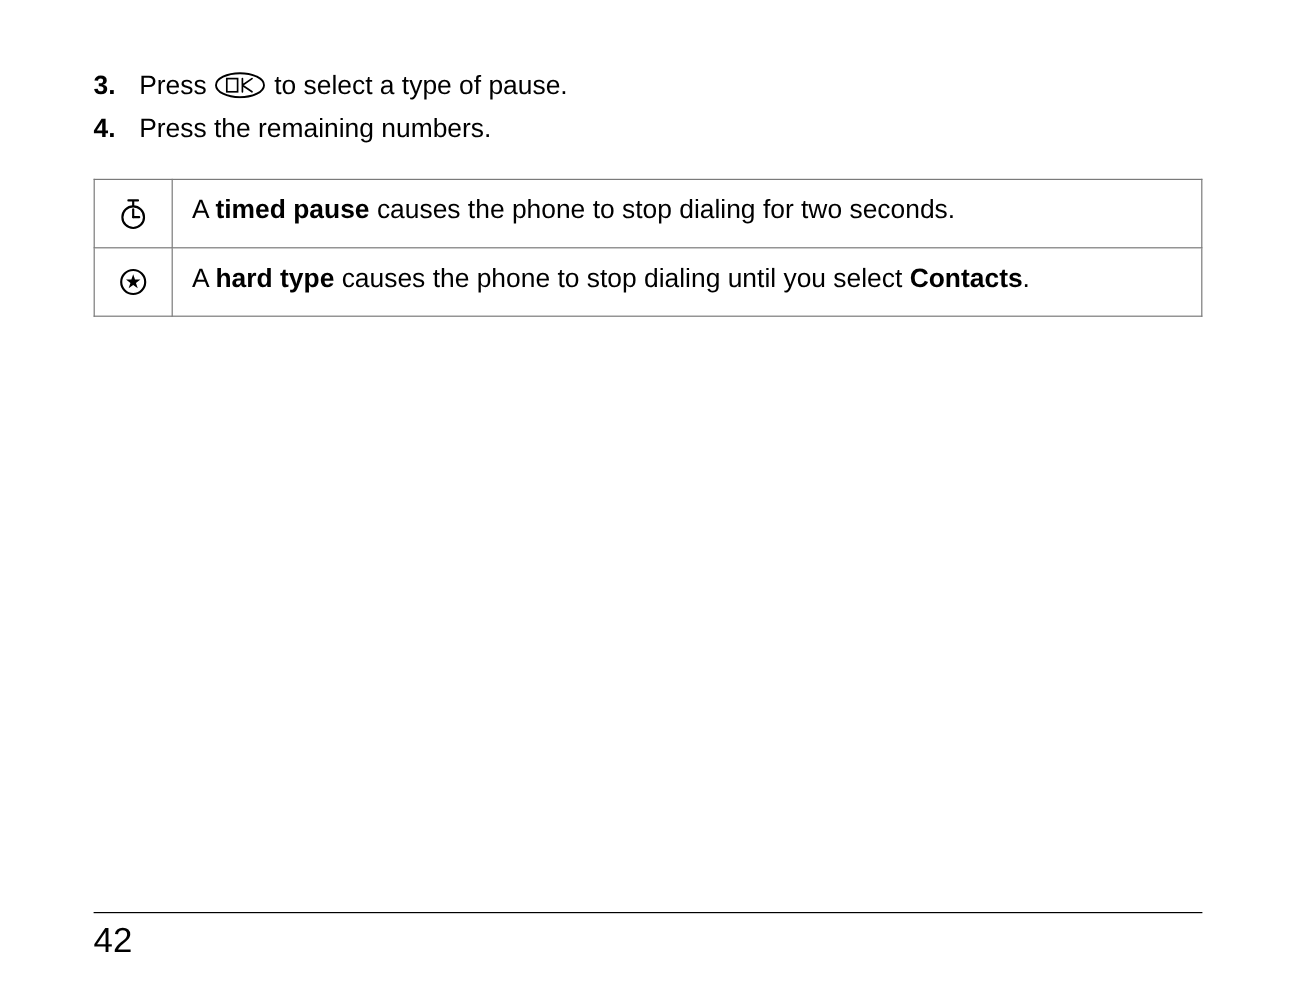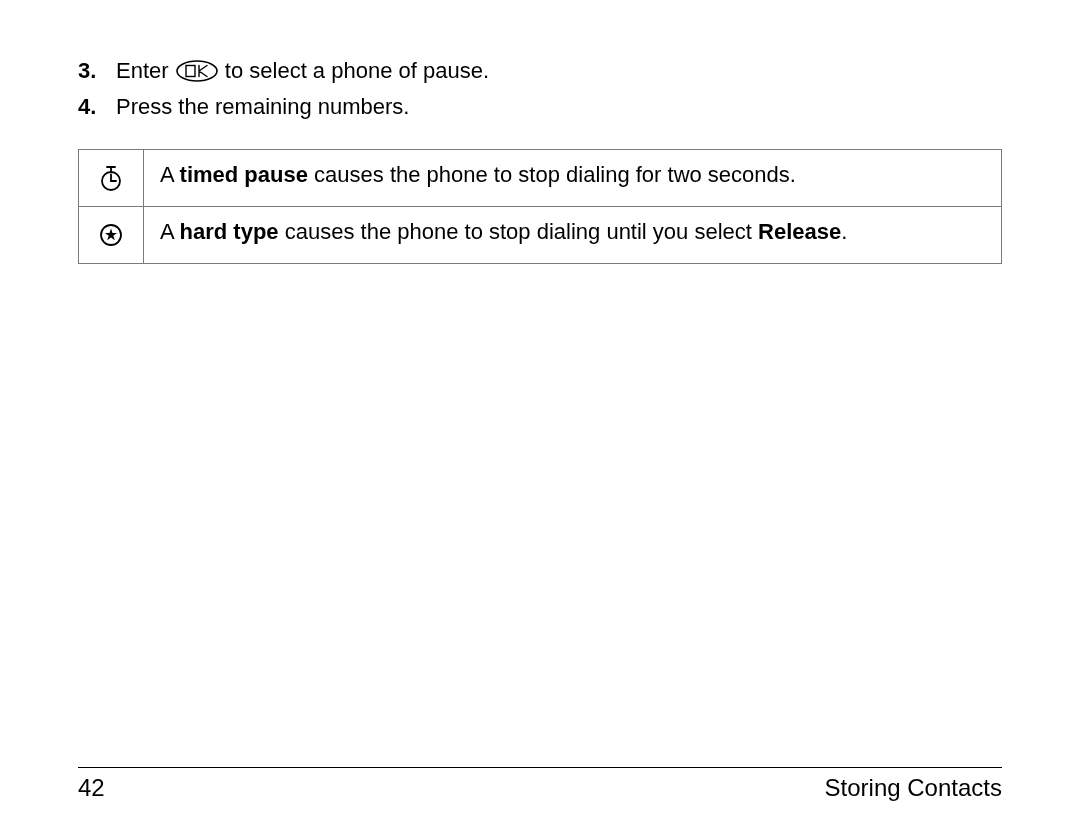--- a/index.html
+++ b/index.html
@@ -71,42 +71,42 @@
   }
   .footer-rule {
     border: none;
     border-top: 1px solid #000;
     margin: 0 0 4px 0;
   }
   .footer-row {
     display: flex;
     justify-content: space-between;
     align-items: baseline;
-    font-size: 24px;
+    font-size: 29px;
   }
   b { font-weight: bold; }
 </style>
 </head>
 <body>
 
 <div class="page">
 
   <ol class="steps">
     <li>
       <span class="step-num">3.</span>
       <span class="step-text">
-        <span>Enter </span>
+        <span>Press </span>
         <span class="ok-key">
           <svg width="44" height="22" viewBox="0 0 44 22">
             <ellipse cx="22" cy="11" rx="20" ry="10" fill="none" stroke="#000" stroke-width="1.6"></ellipse>
             <rect x="11" y="5.5" width="9" height="11" fill="none" stroke="#000" stroke-width="1.4"></rect>
             <path d="M24 5.5 V16.5 M24 11 L32 5.5 M24 11 L32 16.5" fill="none" stroke="#000" stroke-width="1.4" stroke-linecap="round"></path>
           </svg>
         </span>
-        <span> to select a phone of pause.</span>
+        <span> to select a type of pause.</span>
       </span>
     </li>
     <li>
       <span class="step-num">4.</span>
       <span class="step-text">Press the remaining numbers.</span>
     </li>
   </ol>
 
   <table class="pause-table">
     <tbody>
@@ -129,27 +129,26 @@
     <tr>
       <td class="icon-cell">
         <span class="tbl-icon">
           <svg width="26" height="26" viewBox="0 0 26 26">
             <circle cx="13" cy="13" r="10" fill="none" stroke="#000" stroke-width="1.8"></circle>
             <path d="M13 6.5 L14.5 11 L19 11 L15.3 13.8 L16.8 18.3 L13 15.5 L9.2 18.3 L10.7 13.8 L7 11 L11.5 11 Z" fill="#000"></path>
           </svg>
         </span>
       </td>
       <td>
-        <span>A </span><b>hard type</b><span> causes the phone to stop dialing until you select </span><b>Release</b><span>.</span>
+        <span>A </span><b>hard type</b><span> causes the phone to stop dialing until you select </span><b>Contacts</b><span>.</span>
       </td>
     </tr>
   </tbody>
     </table>
 
 </div>
 
 <div class="footer">
   <hr class="footer-rule">
   <div class="footer-row">
     <span>42</span>
-    <span>Storing Contacts</span>
   </div>
 </div>
 
 </body></html>

